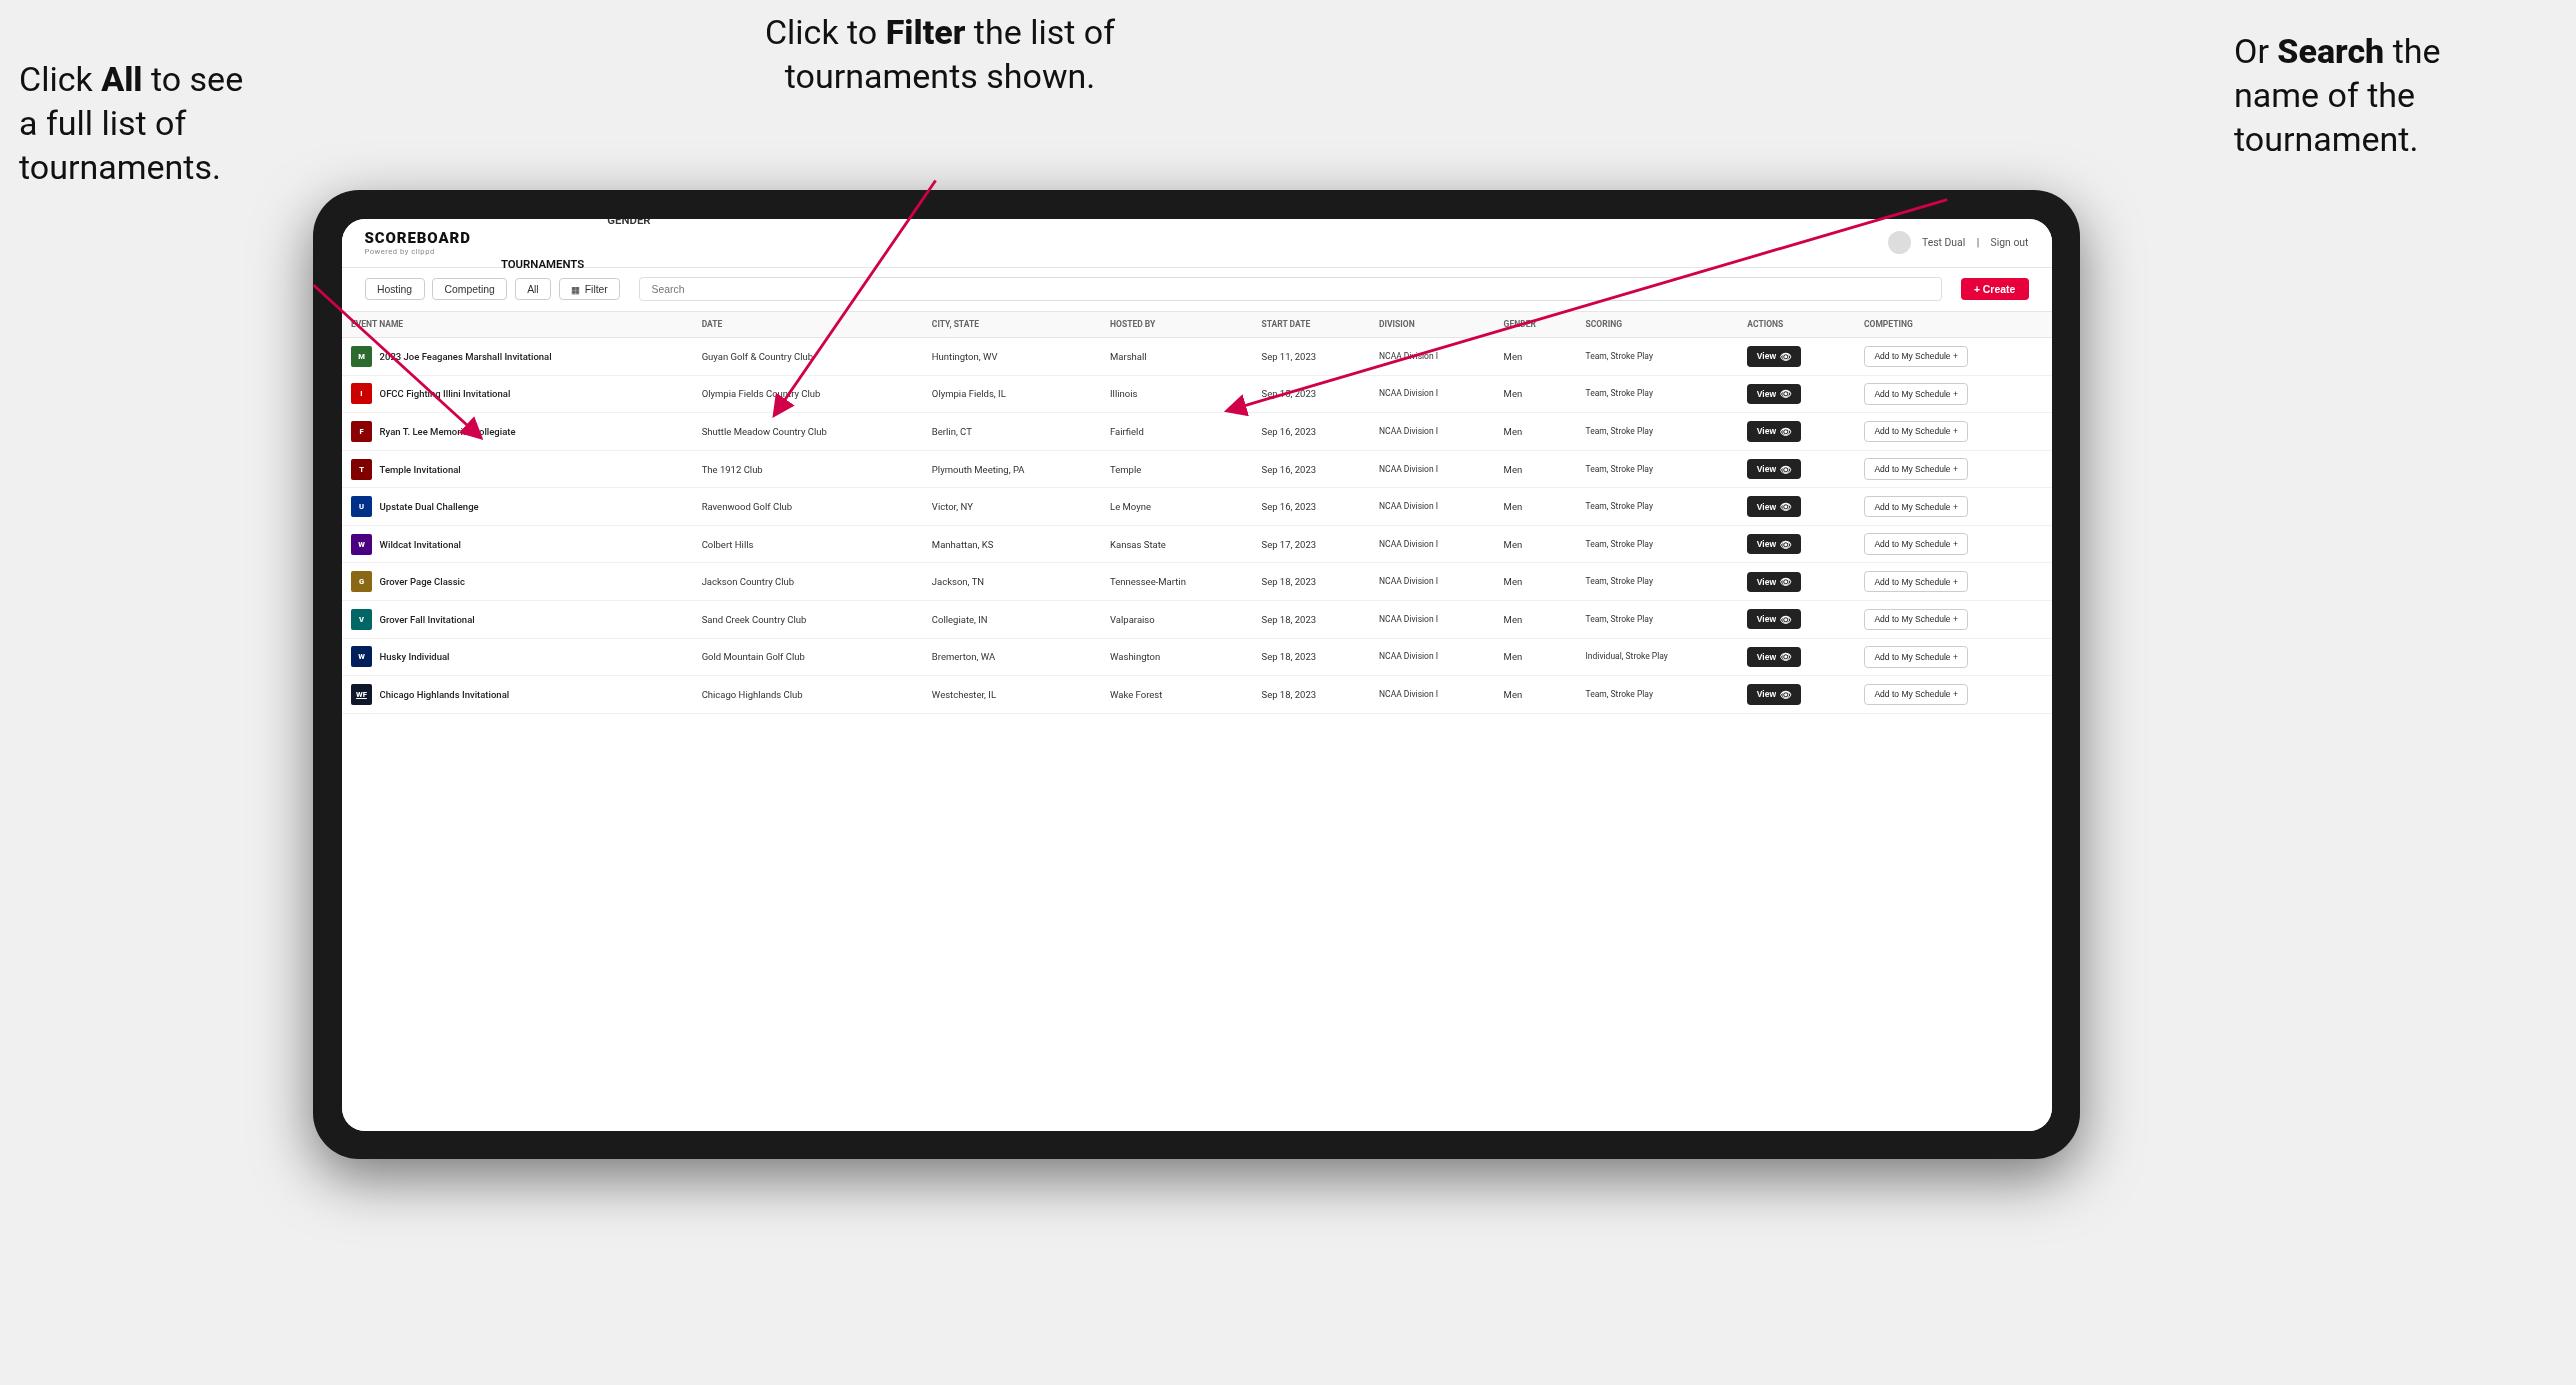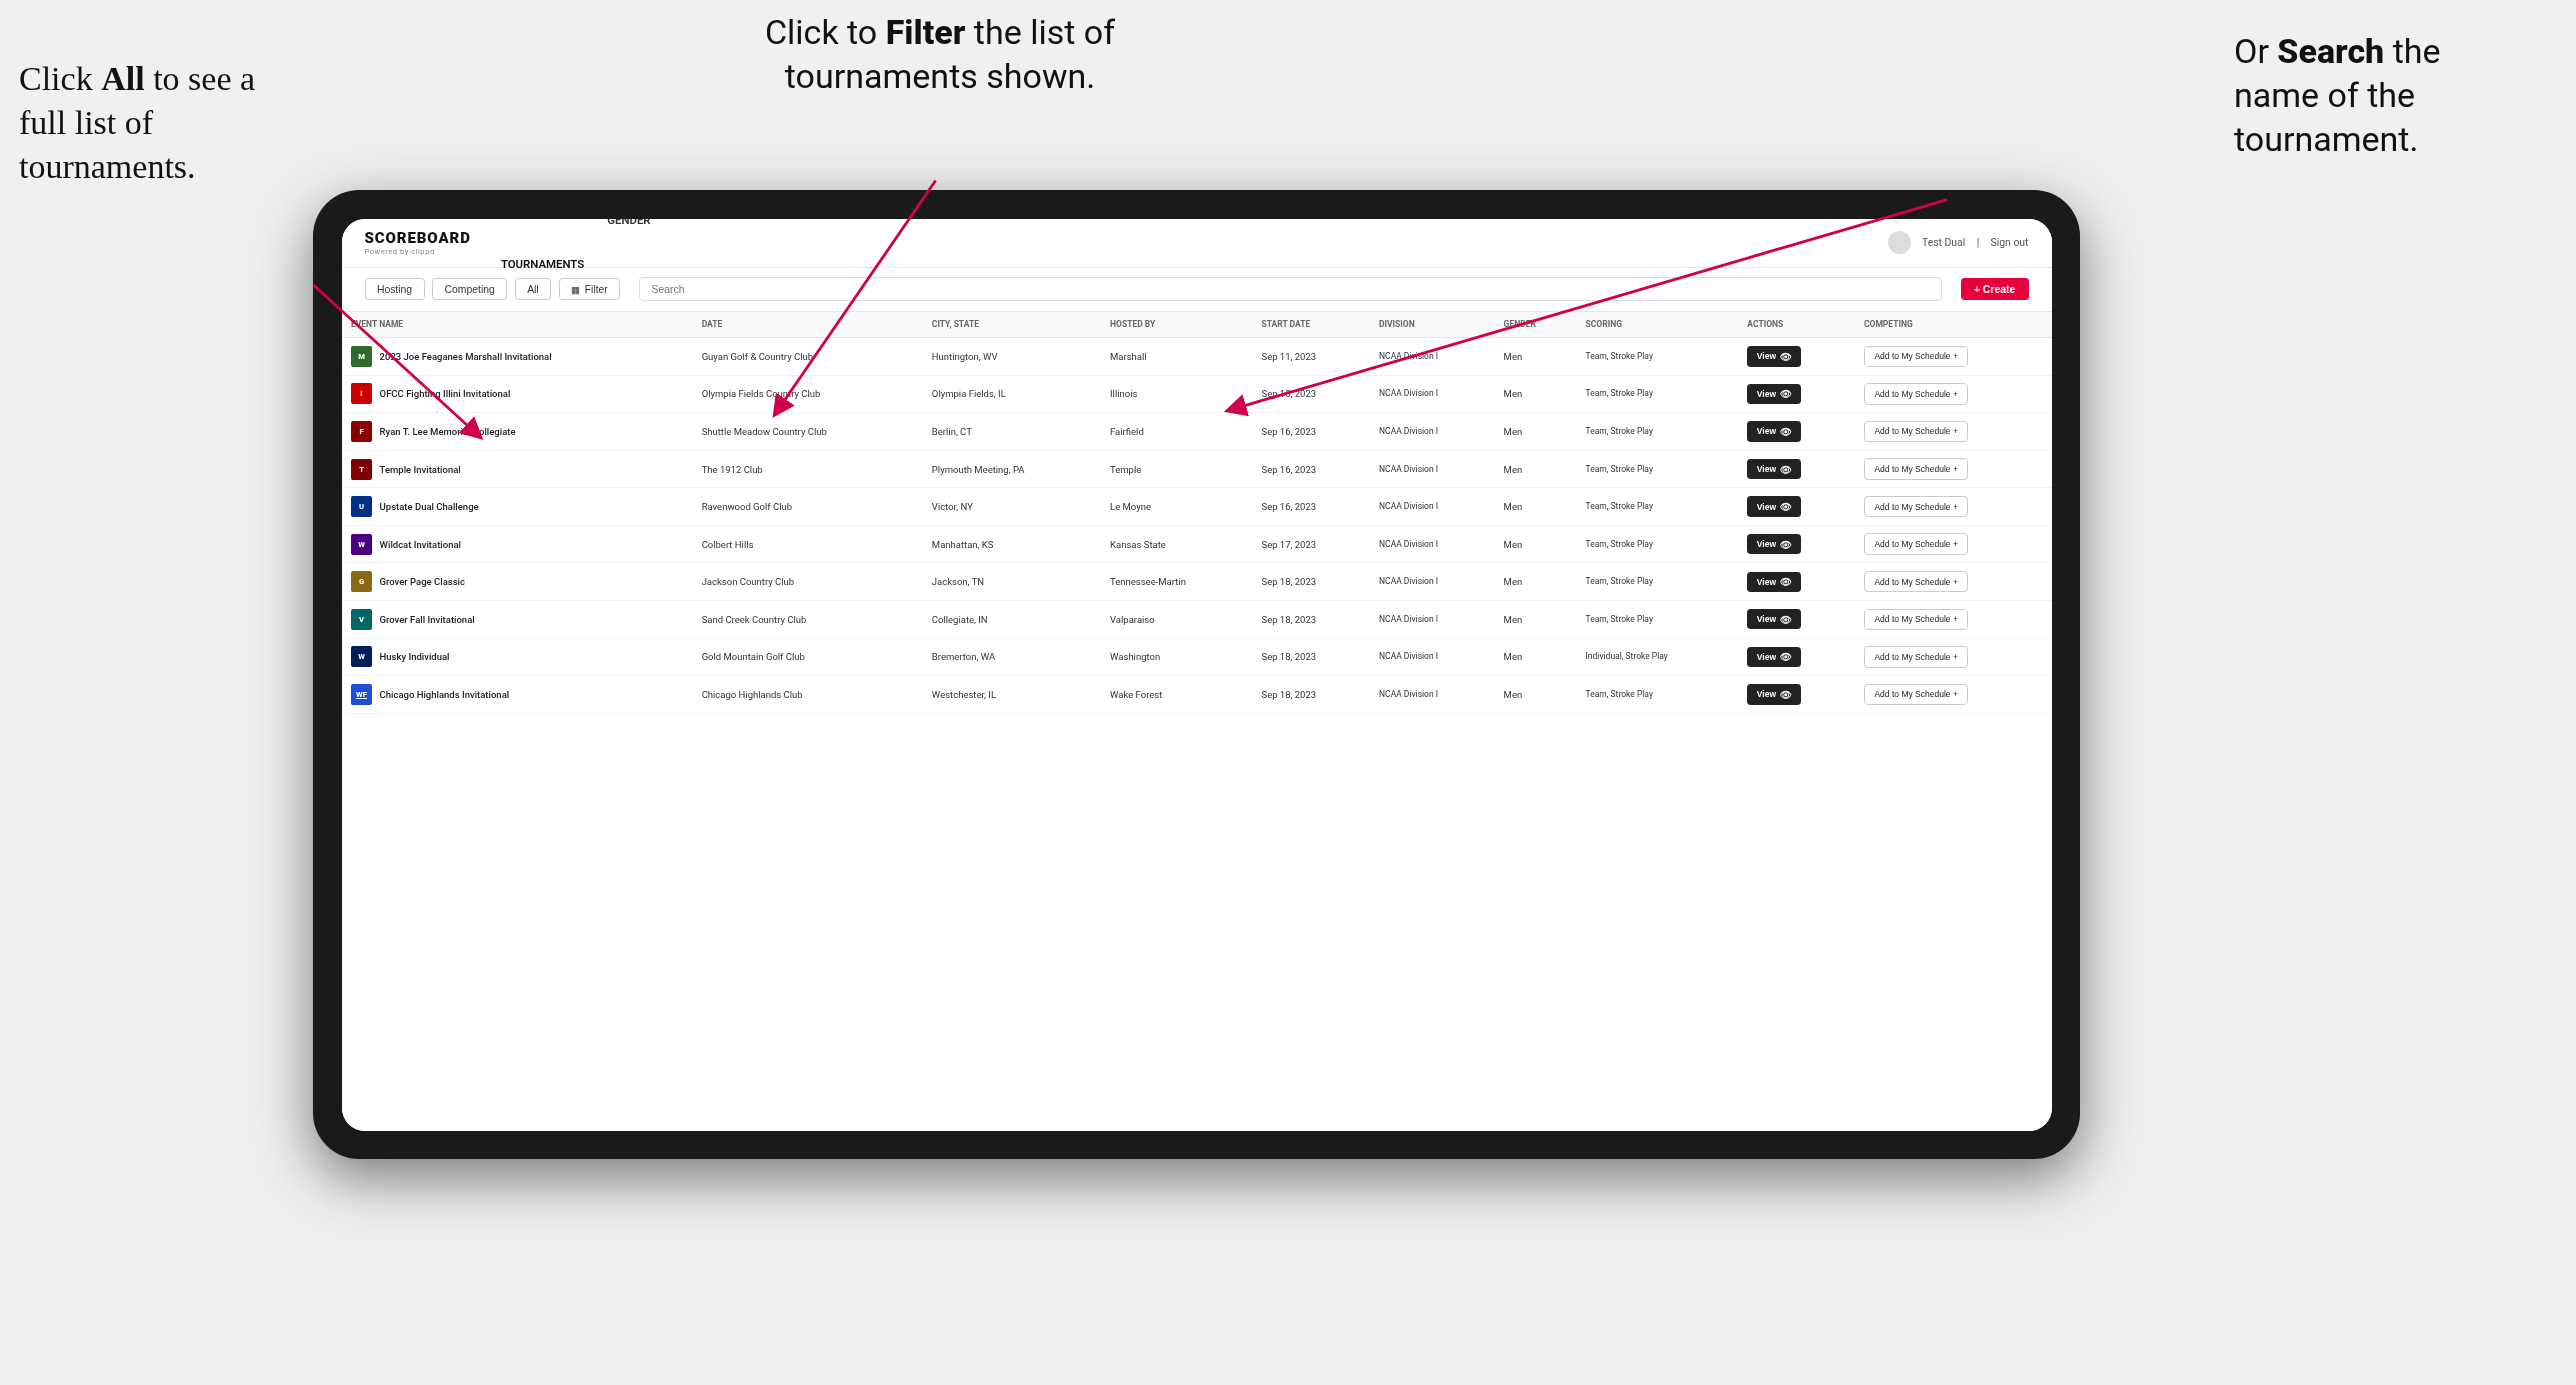--- a/index.html
+++ b/index.html
@@ -18,21 +18,20 @@
       font-size: 34px;
       color: #111;
       line-height: 1.3;
     }
     .annotation b { font-weight: 800; }
 
     .ann-topleft {
       top: 57px;
       left: 19px;
       width: 247px;
-      font-family: Liberation Serif, serif;
     }
     .ann-topcenter {
       top: 9.5px;
       left: 712px;
       width: 456px;
       text-align: center;
     }
     .ann-topright {
       top: 28.5px;
       right: 57px;
@@ -302,21 +301,21 @@
     
     .logo-green { background: #2d6a2d; color: #fff; }
     .logo-red { background: #cc0000; color: #fff; }
     .logo-darkred { background: #8b0000; color: #fff; }
     .logo-maroon { background: #800000; color: #fff; }
     .logo-blue { background: #003087; color: #fff; }
     .logo-purple { background: #4b0082; color: #fff; }
     .logo-gold { background: #8b6914; color: #fff; }
     .logo-teal { background: #006666; color: #fff; }
     .logo-navy { background: #001f5b; color: #fff; }
-    .logo-orange { background: #1d4ed8; color: #fff; text-decoration: underline; }
+    .logo-orange { background: #0f172a; color: #fff; text-decoration: underline; }
   </style>
 </head>
 <body>
 
 <div class="tablet-frame">
   <div class="tablet-screen">
 
     <div class="topbar">
       <div class="logo-area">
         <span class="logo-title">SCOREBOARD</span>

